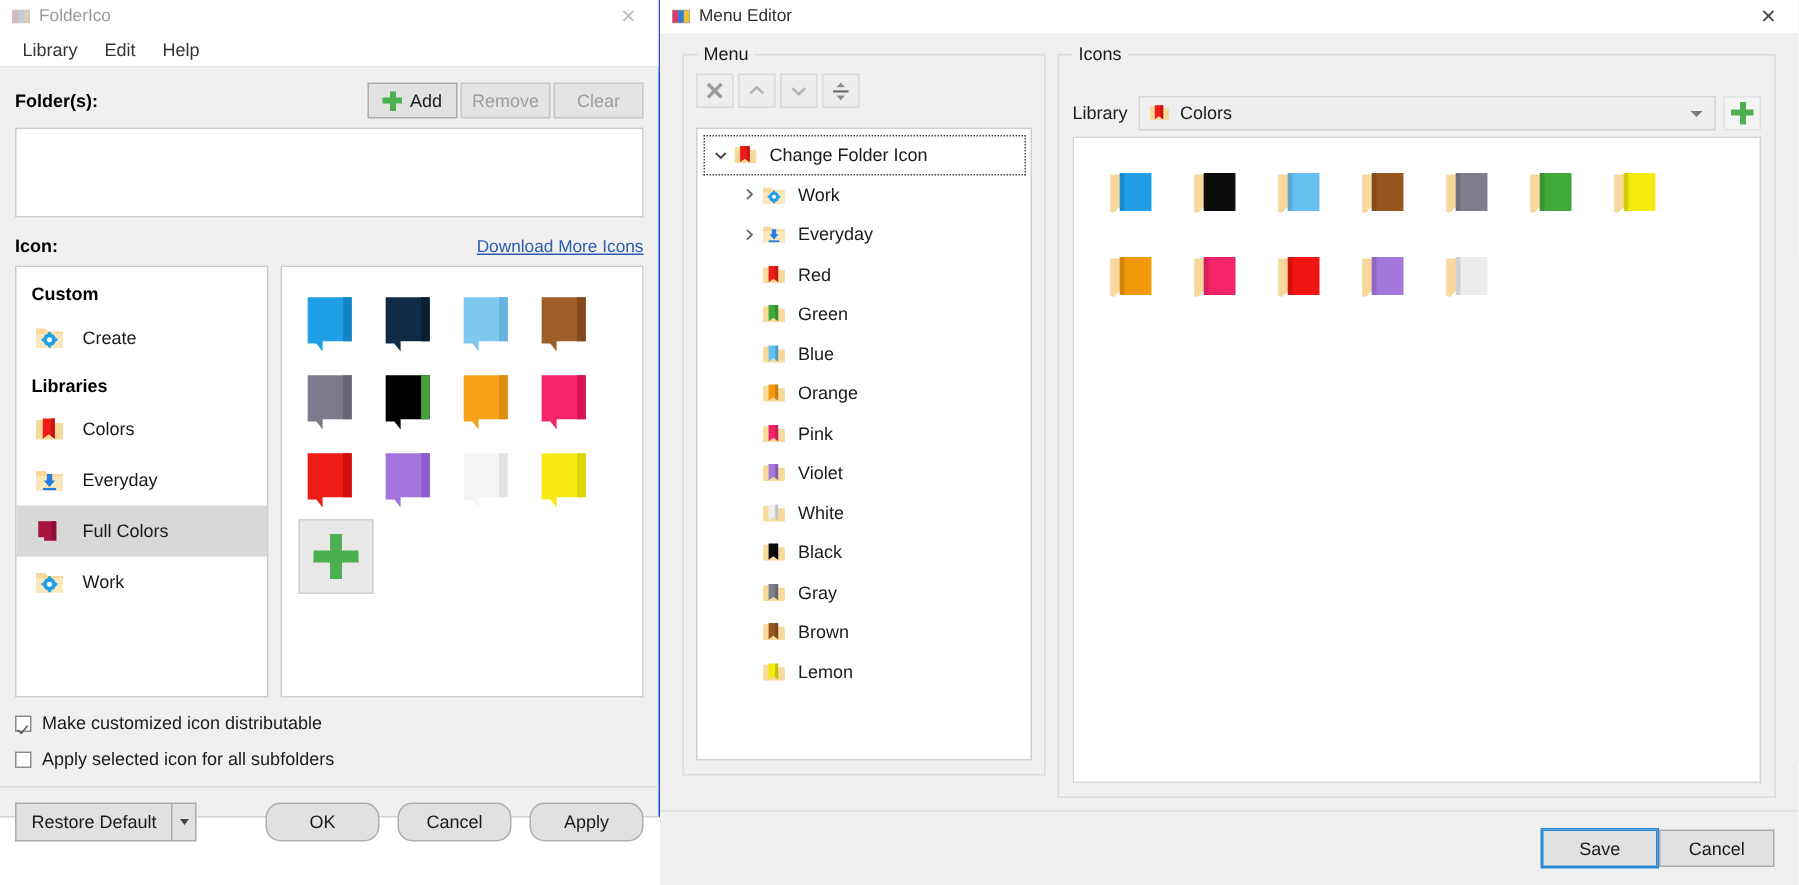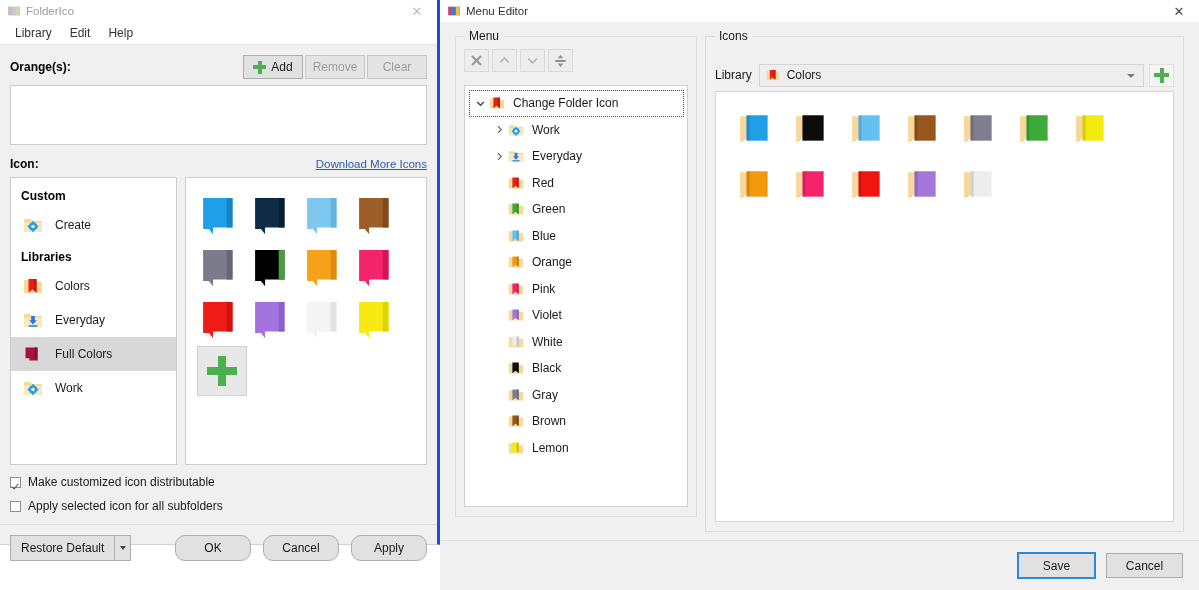--- a/index.html
+++ b/index.html
@@ -12,21 +12,21 @@
   }
 
   
   .win{position:absolute;background:#f0f0f0;box-sizing:border-box;}
   .titlebar{height:22px;display:flex;align-items:center;background:#ffffff;position:relative;}
   .titlebar .tb-icon{width:12px;height:12px;margin-left:8px;margin-right:6px;flex:0 0 auto;}
   .titlebar .tb-title{font-size:11.5px;line-height:12px;}
   .tb-close{position:absolute;right:0;top:0;width:40px;height:22px;display:flex;align-items:center;justify-content:center;font-size:13px;color:#666;font-family:"DejaVu Sans",sans-serif;}
 
   
-  #folderico{left:0;top:0;width:440px;height:545px;background:#f0f0f0;border-right:3px solid #1d4ed8;border-bottom:1px solid #d4d4d4;}
+  #folderico{left:0;top:0;width:440px;height:545px;background:#f0f0f0;border-right:1px solid #1d4ed8;border-bottom:1px solid #d4d4d4;}
   #folderico .titlebar .tb-title{color:#9a9a9a;}
   #folderico .tb-close{color:#bdbdbd;}
 
   .menubar{height:22px;display:flex;align-items:center;padding-left:6px;background:#ffffff;border-bottom:1px solid #e4e4e4;}
   .menubar .mi{font-size:12px;color:#333;padding:2px 9px;line-height:16px;}
 
   .fi-body{padding:10px 10px 0 10px;position:relative;}
 
   .row-folders{display:flex;align-items:center;height:24px;}
   .lbl-bold{font-weight:bold;font-size:12px;color:#000;}
@@ -116,21 +116,21 @@
   .addbtn .pl2{position:relative;width:15px;height:15px;}
   .addbtn .pl2:before,.addbtn .pl2:after{content:"";position:absolute;background:#4caf50;}
   .addbtn .pl2:before{left:0;top:5.5px;width:15px;height:4px;}
   .addbtn .pl2:after{top:0;left:5.5px;height:15px;width:4px;}
 
   .iconpane{position:absolute;left:9px;top:54px;right:9px;bottom:9px;background:#fff;border:1px solid #d7d7d7;box-sizing:border-box;padding:10px 0 0 12px;}
   .igrid{display:flex;flex-wrap:wrap;}
   .igrid .icell{width:56px;height:56px;display:flex;align-items:center;justify-content:center;}
 
   .footer{position:absolute;right:16px;bottom:12px;display:flex;}
-  .fbtn{box-sizing:border-box;width:77px;height:25px;border:1px solid #adadad;background:#e1e1e1;display:flex;align-items:center;justify-content:center;font-size:12px;margin-left:11px;}
+  .fbtn{box-sizing:border-box;width:77px;height:25px;border:1px solid #adadad;background:#e1e1e1;display:flex;align-items:center;justify-content:center;font-size:12px;margin-left:1px;}
   .fbtn.focus{border:1px solid #2a8ad4;outline:1px solid #2a8ad4;}
 
   .sep-l{position:absolute;left:0;right:0;bottom:49px;border-top:1px solid #e0e0e0;}
 
   svg{display:block;}
 </style>
 </head>
 <body>
 
 <div class="win" id="folderico">
@@ -150,21 +150,21 @@
 
   <div class="menubar">
     <span class="mi">Library</span>
     <span class="mi">Edit</span>
     <span class="mi">Help</span>
   </div>
 
   <div class="fi-body">
 
     <div class="row-folders">
-      <span class="lbl-bold">Orange(s):</span>
+      <span class="lbl-bold">Folder(s):</span>
       <span style="flex:1"></span>
       <div class="btn wide">
         <span class="plusglyph"></span>
         <span>Add</span>
       </div>
       <div class="btn wide disabled" style="margin-left:2px">
         <span>Remove</span>
       </div>
       <div class="btn wide disabled" style="margin-left:2px">
         <span>Clear</span>

